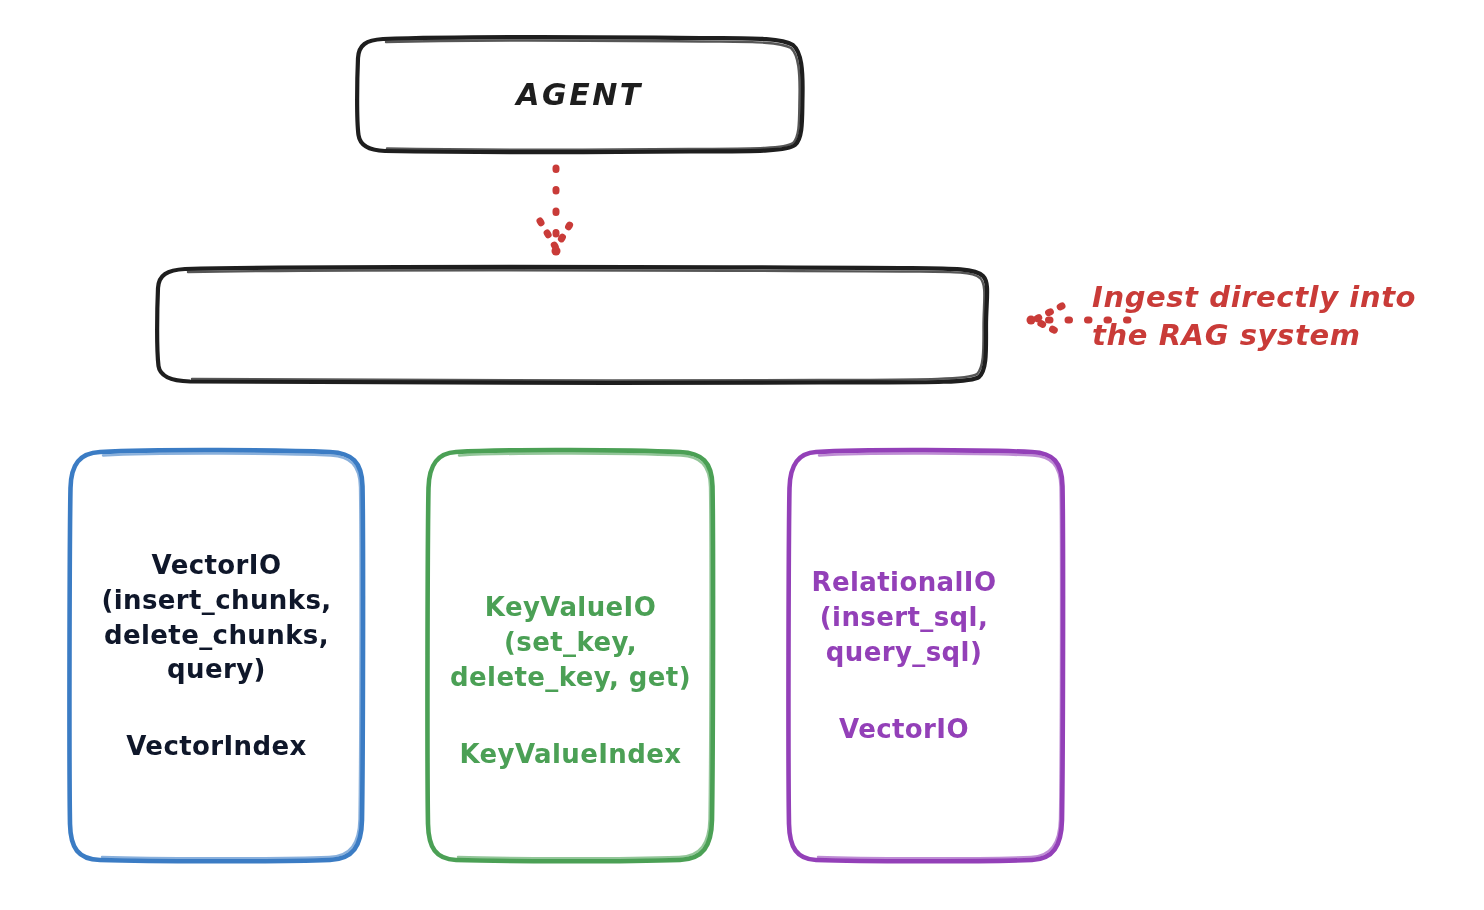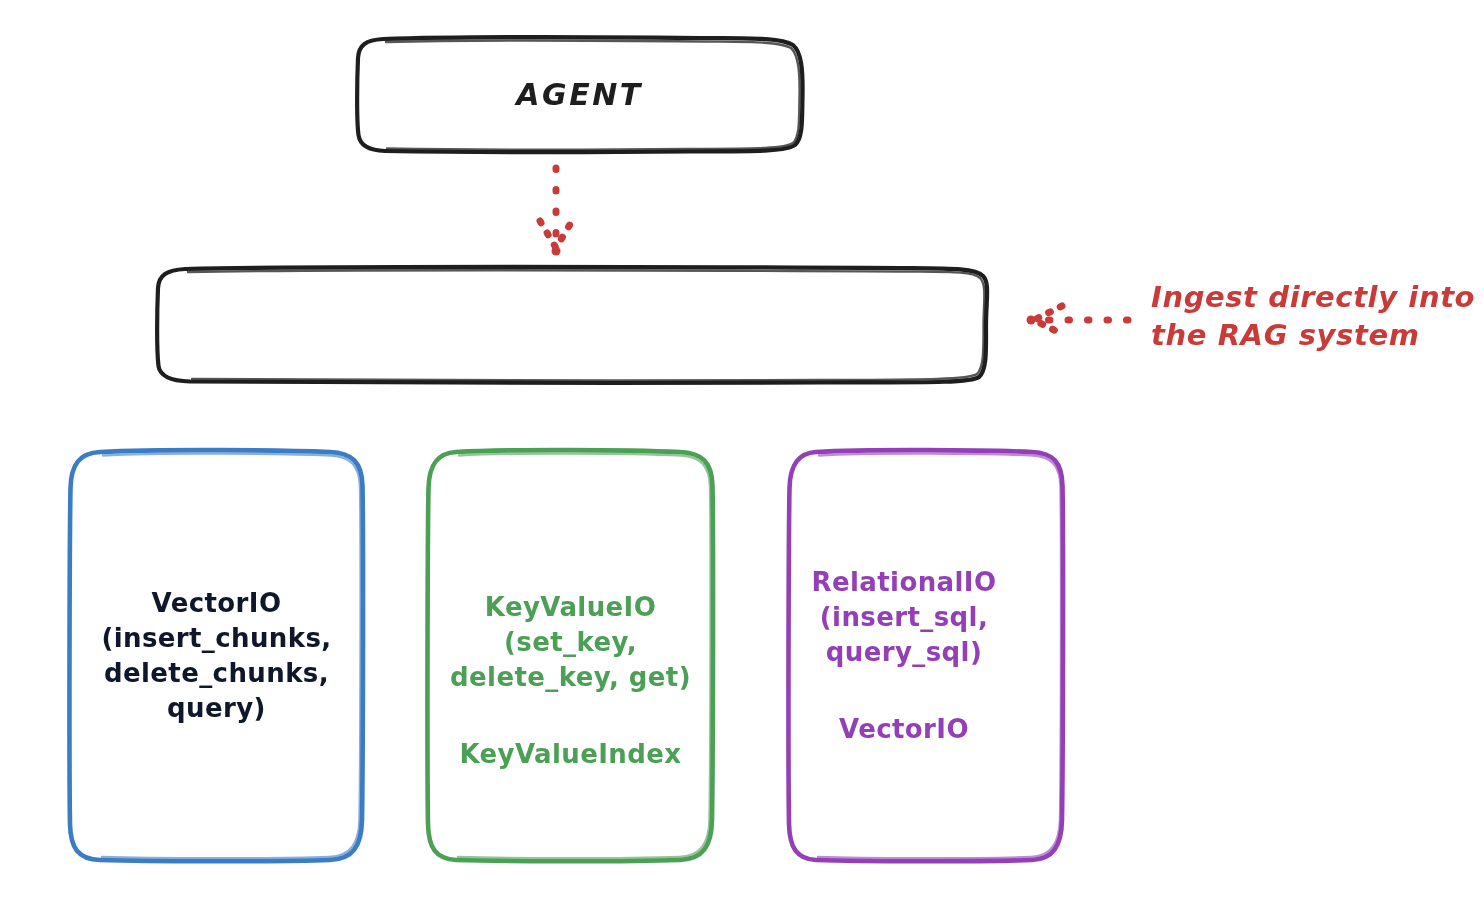--- a/index.html
+++ b/index.html
@@ -71,21 +71,21 @@
     left: 428px; top: 475px; width: 285px; height: 412px;
     color: #4ba055;
   }
   #relationalio-label {
     left: 788px; top: 450px; width: 232px; height: 412px;
     color: #9340b8;
   }
   
   #ingest-annotation {
     position: absolute;
-    left: 1151px;
+    left: 1092px;
     top: 278px;
     width: 330px;
     color: #c93b38;
     font-size: 29px;
     font-style: italic;
     font-weight: 600;
     line-height: 1.32;
     text-align: left;
     letter-spacing: 0.6px;
     white-space: pre-line;
@@ -206,20 +206,21 @@
   </svg>
 
   <div class="node-label" id="agent-label">AGENT</div>
 
 
   <div class="node-label store-label" id="vectorio-label">
     <span class="api-text">VectorIO
 (insert_chunks,
 delete_chunks,
 query)</span>
+    <span class="index-text">VectorIndex</span>
   </div>
 
   <div class="node-label store-label" id="keyvalueio-label">
     <span class="api-text">KeyValueIO
 (set_key,
 delete_key, get)</span>
     <span class="index-text">KeyValueIndex</span>
   </div>
 
   <div class="node-label store-label" id="relationalio-label">

